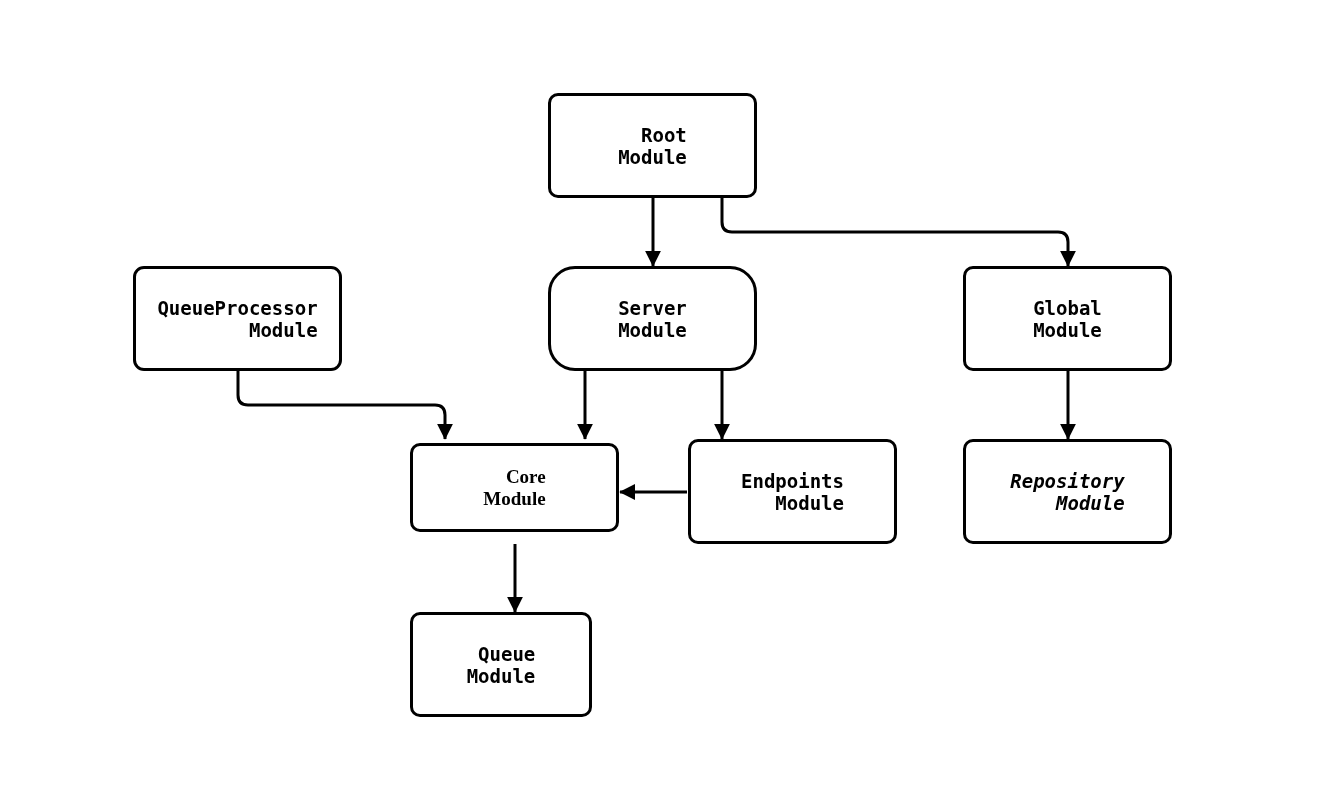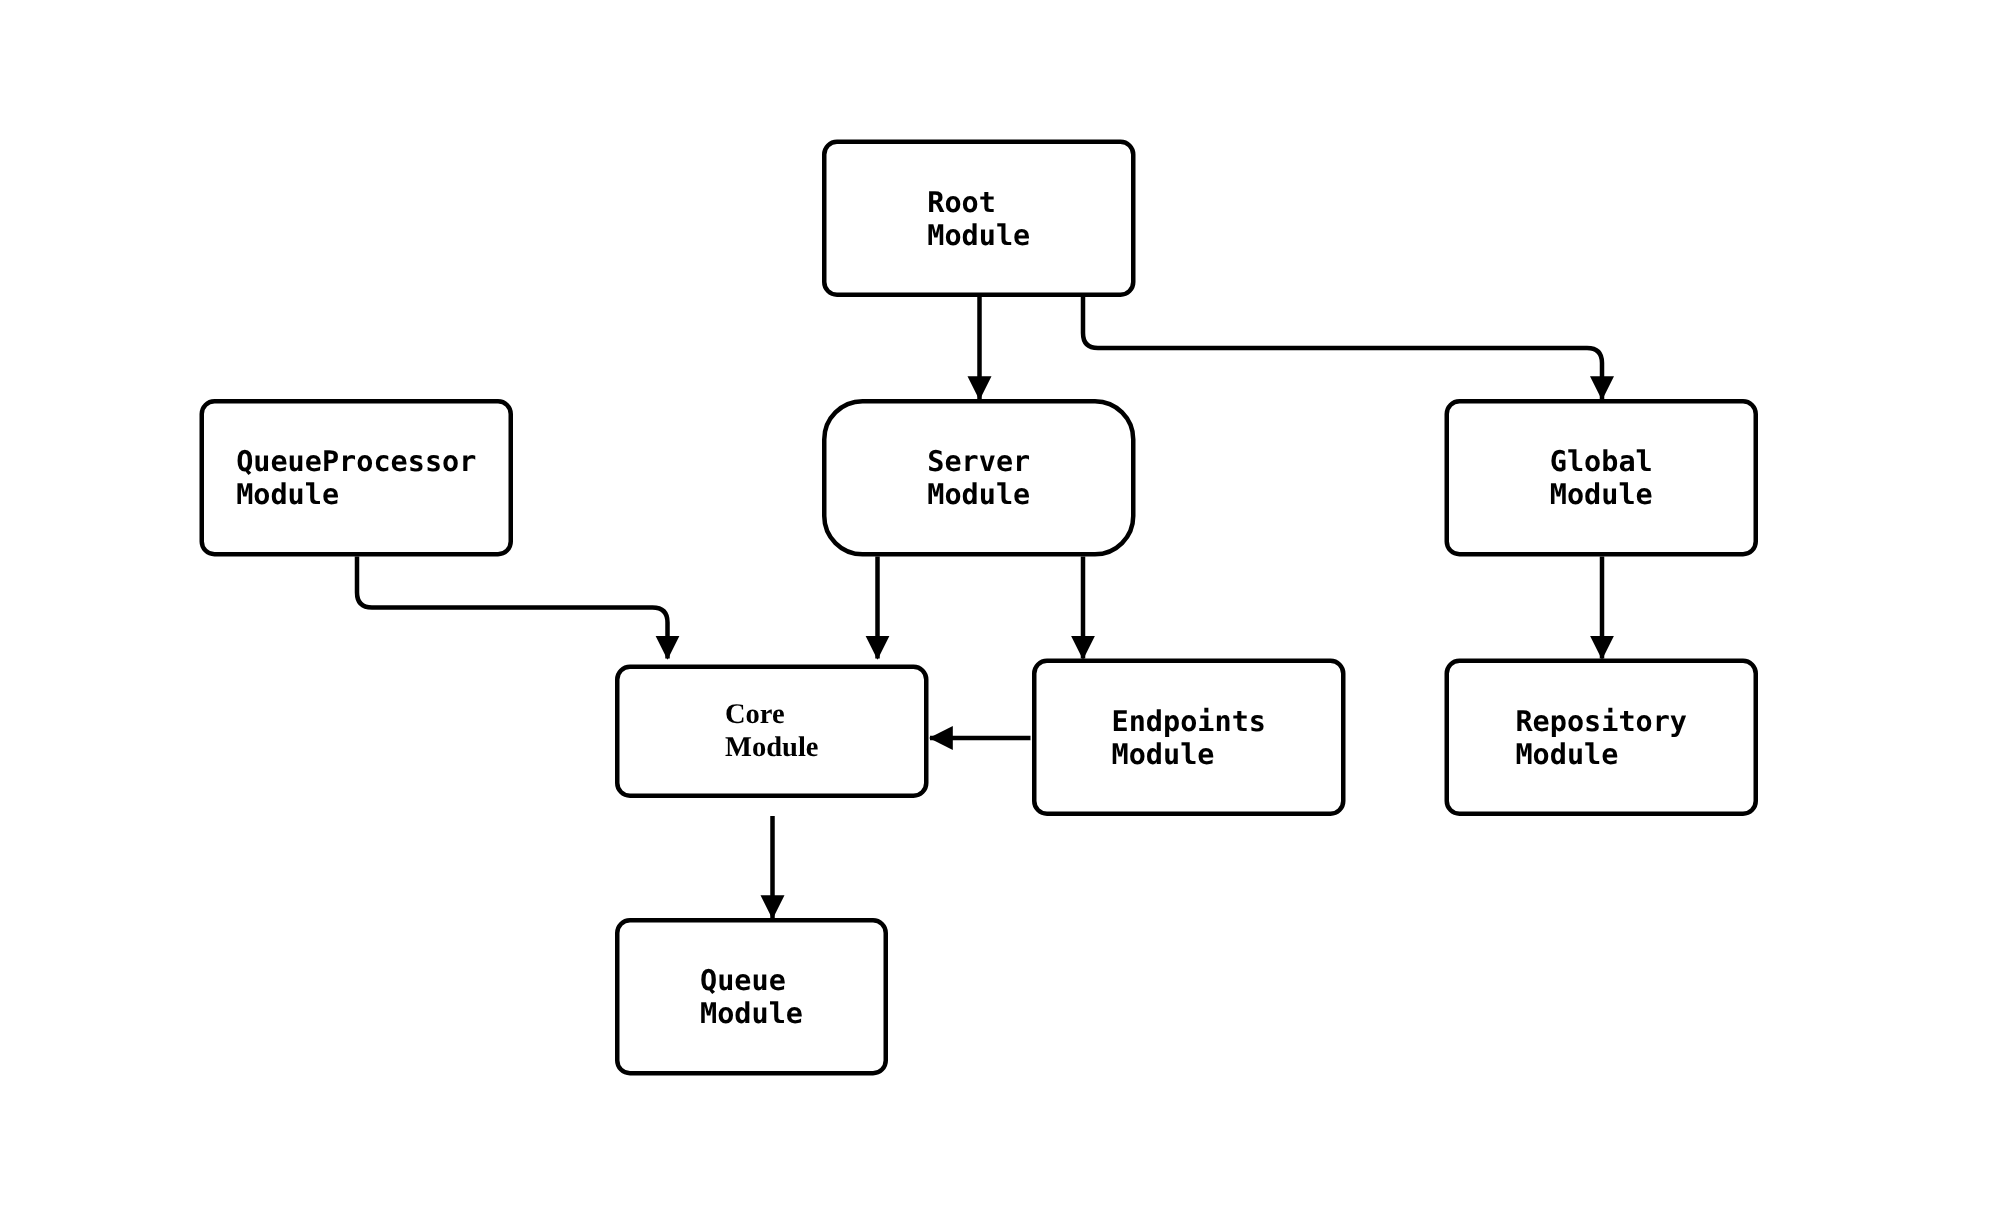--- a/index.html
+++ b/index.html
@@ -29,21 +29,21 @@
   }
   .node {
     position: absolute;
     box-sizing: border-box;
     border: 3px solid var(--stroke, #000000);
     border-radius: 10px;
     background: var(--node-fill, #ffffff);
     display: flex;
     align-items: center;
     justify-content: center;
-    text-align: left;
+    text-align: right;
   }
   .node-label {
     white-space: pre-line;
     font-weight: 700;
     font-size: 19px;
     line-height: 22px;
     color: var(--stroke, #000000);
     letter-spacing: 0;
   }
 </style>
@@ -64,41 +64,41 @@
       <path class="edge" d="M722,371 L722,439" marker-end="url(#arrowhead)"></path>
       <path class="edge" d="M687,492 L620,492" marker-end="url(#arrowhead)"></path>
       <path class="edge" d="M1068,371 L1068,439" marker-end="url(#arrowhead)"></path>
       <path class="edge" d="M515,544 L515,612" marker-end="url(#arrowhead)"></path>
     </svg>
   <div>
       <div class="node" style="left: 548px; top: 93px; width: 209px; height: 105px;">
         <span class="node-label">Root
 Module</span>
       </div>
-      <div class="node" style="left: 133px; top: 266px; width: 209px; height: 105px;">
+      <div class="node" style="left: 133px; top: 266px; width: 209px; height: 105px; border-radius: 11px;">
         <span class="node-label">QueueProcessor
 Module</span>
       </div>
       <div class="node" style="left: 548px; top: 266px; width: 209px; height: 105px; border-radius: 27px;">
         <span class="node-label">Server
 Module</span>
       </div>
       <div class="node" style="left: 963px; top: 266px; width: 209px; height: 105px;">
         <span class="node-label">Global
 Module</span>
       </div>
       <div class="node" style="left: 410px; top: 443px; width: 209px; height: 89px; font-family: Liberation Serif, serif;">
         <span class="node-label">Core
 Module</span>
       </div>
       <div class="node" style="left: 688px; top: 439px; width: 209px; height: 105px;">
         <span class="node-label">Endpoints
 Module</span>
       </div>
-      <div class="node" style="left: 963px; top: 439px; width: 209px; height: 105px;">
+      <div class="node" style="left: 963px; top: 439px; width: 209px; height: 105px; font-style: italic;">
         <span class="node-label">Repository
 Module</span>
       </div>
       <div class="node" style="left: 410px; top: 612px; width: 182px; height: 105px;">
         <span class="node-label">Queue
 Module</span>
       </div>
     </div>
 </div>
 

